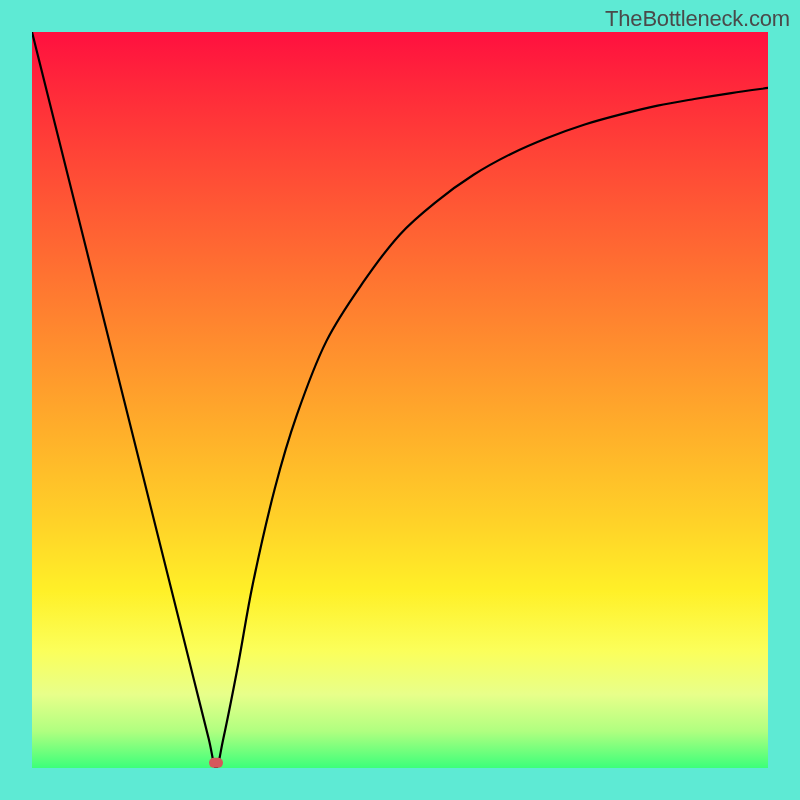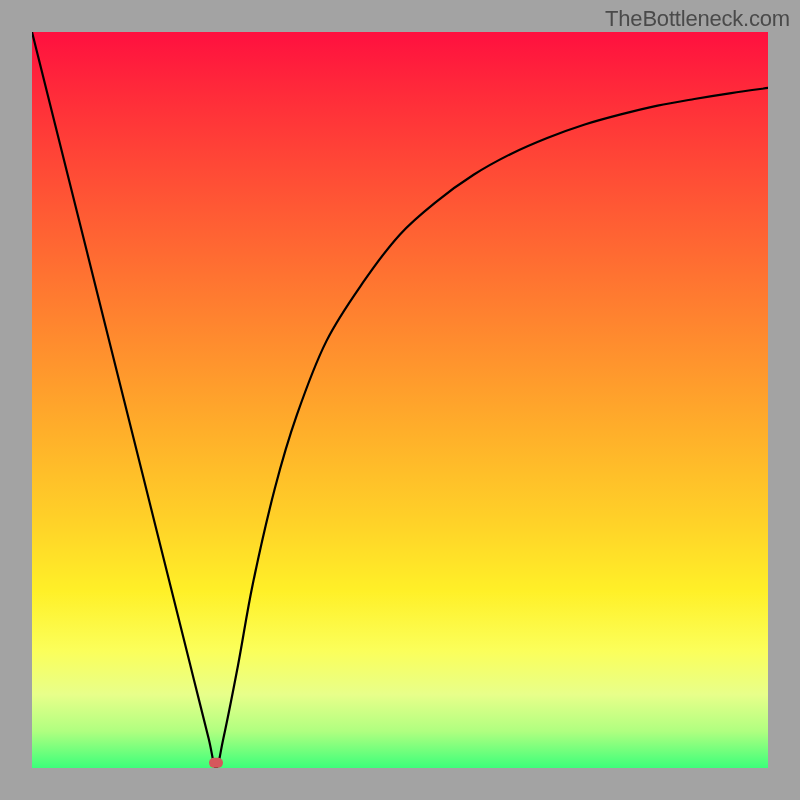--- a/index.html
+++ b/index.html
@@ -8,21 +8,21 @@
     width: 800px;
     height: 800px;
     background: #000;
     font-family: Arial, Helvetica, sans-serif;
     overflow: hidden;
   }
   .frame {
     position: relative;
     width: 800px;
     height: 800px;
-    background: #a3a3a3;
+    background: #5eead4;
   }
   .plot {
     position: absolute;
     left: 32px;
     top: 32px;
     width: 736px;
     height: 736px;
     background: linear-gradient(to bottom,
       #ff103f 0%,
       #ff2a3a 8%,

